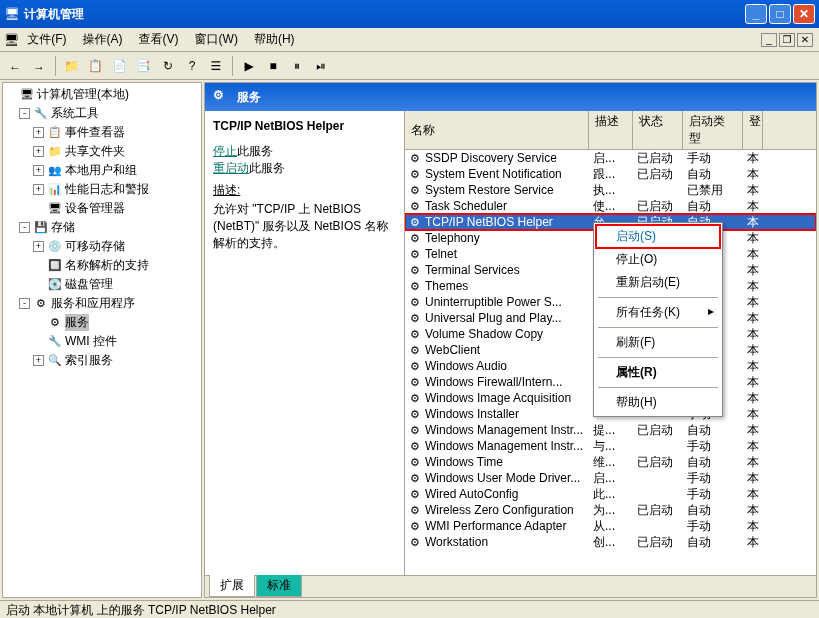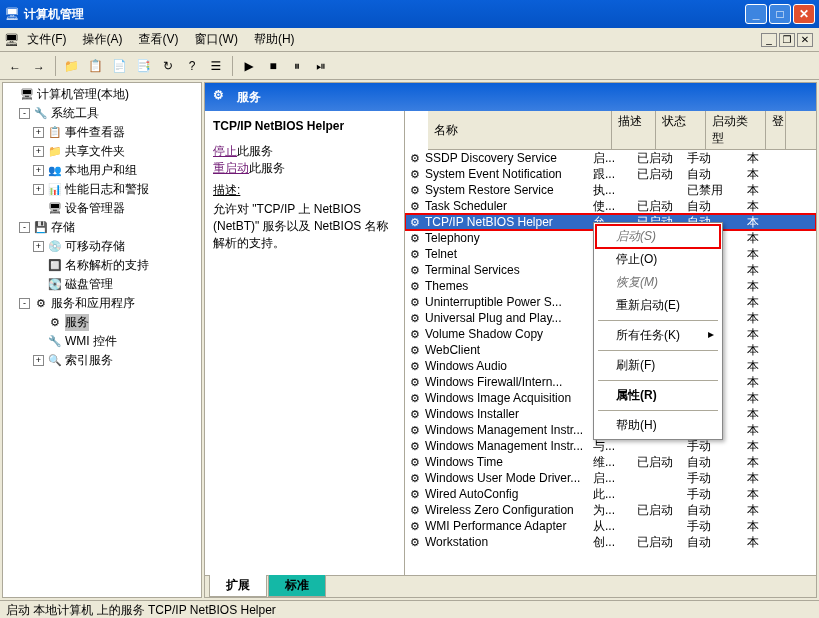--- a/index.html
+++ b/index.html
@@ -32,47 +32,47 @@
 .ind1 { padding-left: 14px; }
 .ind2 { padding-left: 28px; }
 
 .right-pane { flex: 1; display: flex; flex-direction: column; margin: 2px 2px 2px 0; border: 1px solid #aca899; background: #fff; }
 .svc-header { height: 28px; background: linear-gradient(#0a5fd7, #3a7ee0); color: #fff; font-weight: bold; display: flex; align-items: center; padding: 0 8px; gap: 6px; }
 .svc-header .gicon { width: 18px; height: 18px; }
 
 .svc-body { flex: 1; display: flex; overflow: hidden; }
 .svc-detail { width: 200px; padding: 8px; border-right: 1px solid #aca899; }
 .svc-detail .svc-name { font-weight: bold; margin-bottom: 10px; }
-.svc-detail .svc-link { color: #701a75; text-decoration: underline; cursor: pointer; }
+.svc-detail .svc-link { color: #0f766e; text-decoration: underline; cursor: pointer; }
 .svc-detail .desc-label { margin-top: 5px; text-decoration: underline; }
 .svc-detail .desc-text { margin-top: 2px; }
 
 .svc-list { flex: 1; position: relative; overflow: hidden; }
-.list-header { display: flex; background: #ece9d8; border-bottom: 1px solid #aca899; position: sticky; top: 0; margin-left: 23px; }
+.list-header { display: flex; background: #ece9d8; border-bottom: 1px solid #aca899; position: sticky; top: 0; }
 .list-header .col { padding: 2px 6px; border-right: 1px solid #aca899; background: #ece9d8; }
 .list-rows { overflow-y: auto; height: 456px; position: relative; }
 .row { display: flex; align-items: center; height: 16px; white-space: nowrap; cursor: default; }
 .row .ricon { width: 16px; height: 16px; display: inline-flex; align-items: center; justify-content: center; font-size: 11px; margin-right: 2px; }
 .row.selected { background: #316ac5; color: #fff; }
 .row.highlighted { outline: 2px solid #e00; outline-offset: -1px; }
 .col-name { width: 184px; overflow: hidden; text-overflow: ellipsis; padding-left: 2px; display: flex; align-items: center; }
 .col-desc { width: 44px; overflow: hidden; padding-left: 4px; }
 .col-status { width: 50px; padding-left: 4px; }
 .col-startup { width: 60px; padding-left: 4px; }
 .col-logon { width: 20px; padding-left: 4px; }
 
 .context-menu { position: absolute; top: 72px; left: 188px; width: 130px; background: #fff; border: 1px solid #888; box-shadow: 2px 2px 4px rgba(0,0,0,0.3); padding: 2px; z-index: 100; }
 .context-menu .cmi { padding: 3px 20px 3px 20px; cursor: default; position: relative; }
-.context-menu .cmi.disabled { color: #737373; font-style: italic; }
+.context-menu .cmi.disabled { color: #0369a1; }
 .context-menu .cmi.highlighted { outline: 2px solid #e00; outline-offset: -1px; }
 .context-menu .csep { height: 1px; background: #aca899; margin: 3px 2px; }
 .context-menu .arrow { position: absolute; right: 6px; }
 
 .tabs-bottom { height: 22px; border-top: 1px solid #aca899; display: flex; align-items: flex-end; padding-left: 4px; background: #ece9d8; }
-.tabs-bottom .tab { padding: 2px 16px; border: 1px solid #aca899; border-top: none; background: #fff; margin-right: 1px; font-weight: bold; }
+.tabs-bottom .tab { padding: 2px 10px; border: 1px solid #aca899; border-top: none; background: #fff; margin-right: 1px; }
 .tabs-bottom .tab.inactive { background: #14b8a6; }
 
 .statusbar { height: 20px; background: #ece9d8; border-top: 1px solid #aca899; display: flex; align-items: center; padding: 0 6px; }
 </style>
 </head>
 <body>
 
 <div class="titlebar">
   <span class="icon">🖥</span>
   <span class="title">计算机管理</span>
@@ -463,21 +463,20 @@
                 <span>Workstation</span>
               </div>
               <div class="col-desc">创...</div>
               <div class="col-status">已启动</div>
               <div class="col-startup">自动</div>
               <div class="col-logon">本</div>
             </div>
             <div class="context-menu">
             <div class="cmi disabled highlighted">启动(S)</div>
             <div class="cmi">停止(O)</div>
-            <div class="cmi disabled">恢复(M)</div>
             <div class="cmi">重新启动(E)</div>
             <div class="csep"></div>
             <div class="cmi"><span>所有任务(K)</span><span class="arrow">▸</span></div>
             <div class="csep"></div>
             <div class="cmi">刷新(F)</div>
             <div class="csep"></div>
             <div class="cmi"><b>属性(R)</b></div>
             <div class="csep"></div>
             <div class="cmi">帮助(H)</div>
           </div>

